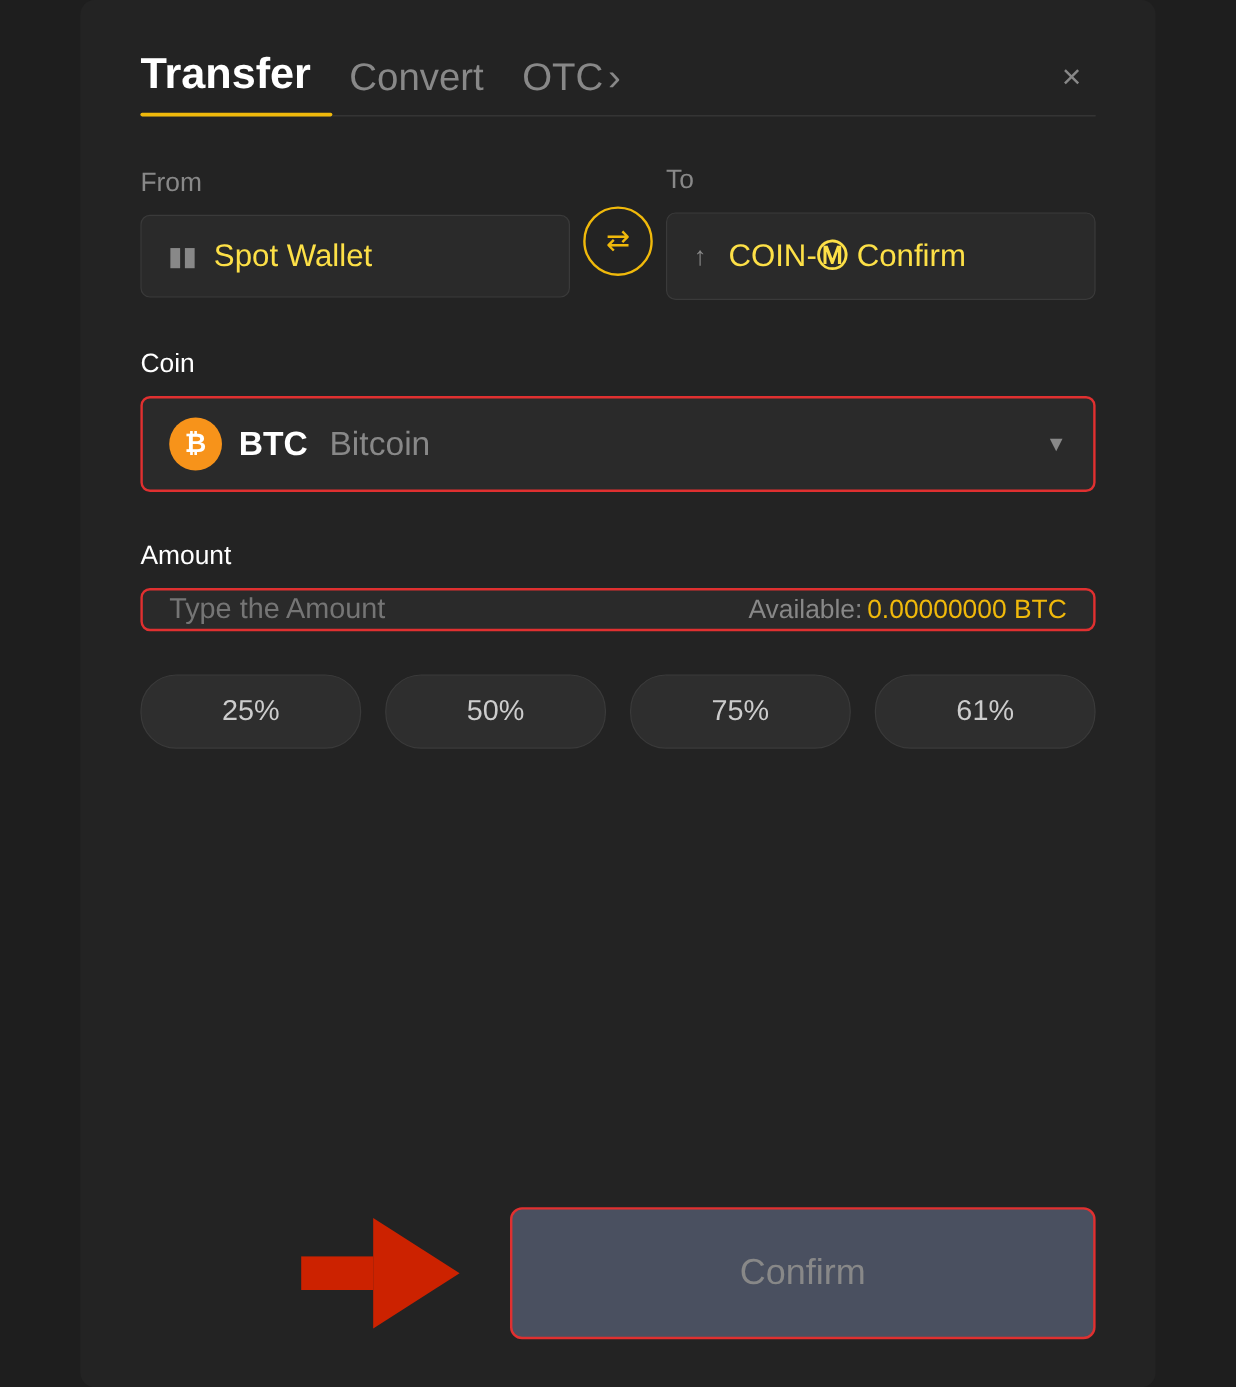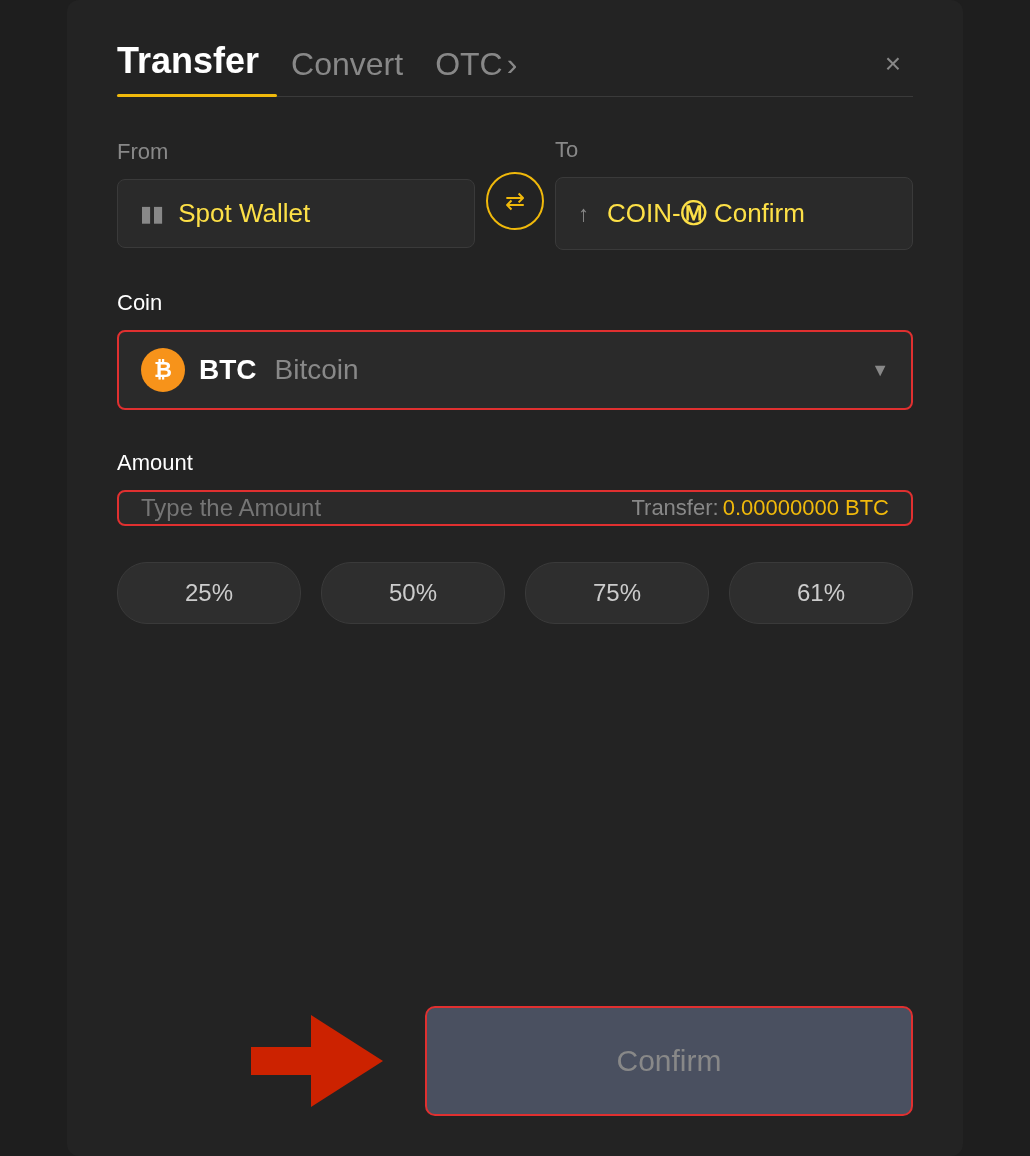--- a/index.html
+++ b/index.html
@@ -389,21 +389,21 @@
       <span class="coin-name">BTC</span>
       <span class="coin-full-name">Bitcoin</span>
       <span class="dropdown-arrow">▼</span>
     </div>
   </div>
 
   <div class="amount-section">
     <div class="section-label">Amount</div>
     <div class="amount-input-box">
       <input type="text" class="amount-placeholder" placeholder="Type the Amount" style="background: transparent; border: none; outline: none; color: rgb(85, 85, 85); font-size: 24px; flex: 1 1 0%;">
-      <span class="available-label">Transfer:</span>
+      <span class="available-label">Available:</span>
       <span class="available-value">0.00000000 BTC</span>
     </div>
   </div>
 
   <div class="percent-row">
     <button class="percent-btn">25%</button>
     <button class="percent-btn">50%</button>
     <button class="percent-btn">75%</button>
     <button class="percent-btn">61%</button>
   </div>

